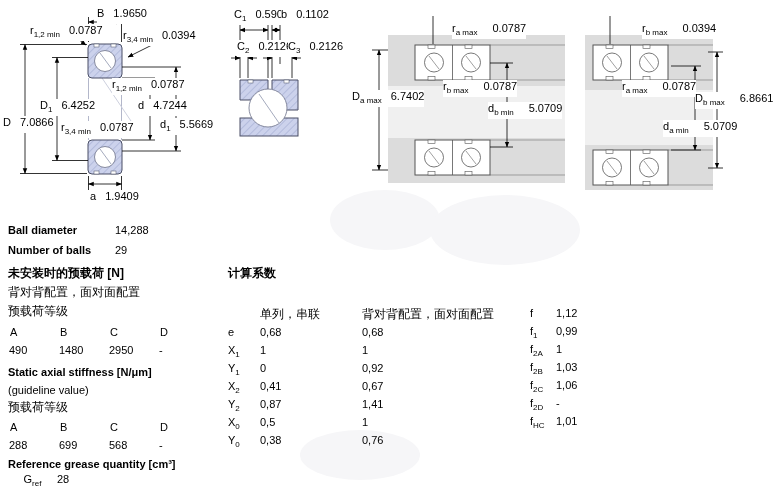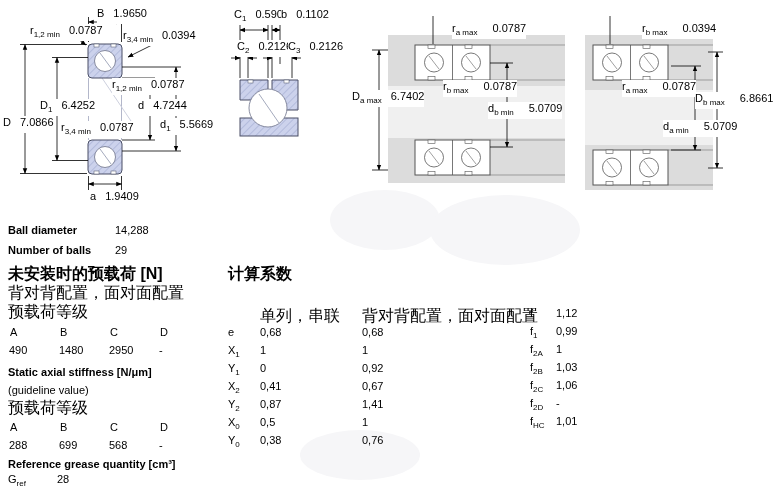--- a/index.html
+++ b/index.html
@@ -7,25 +7,25 @@
     position:relative; width:779px; height:494px; background:#ffffff;
     font-family:"Liberation Sans", sans-serif; font-size:11px; color:#000;
     overflow:hidden;
   }
   svg.diagram { position:absolute; }
   .lbl { position:absolute; white-space:nowrap; font-size:11px; color:#000; background:#fff; line-height:12px; }
   .lbl sub { font-size:8px; }
   .lbl .v { margin-left:9px; }
   .lbl .v2 { margin-left:15px; }
   .t { position:absolute; white-space:nowrap; font-size:11px; line-height:13px; }
-  .cn { font-size:16px; }
+  .cn { font-size:12px; }
   .b { font-weight:bold; }
   .t sub, .cell sub { font-size:8px; }
   .kv  { position:absolute; display:grid; grid-template-columns:107px auto; white-space:nowrap; }
-  .kvg { position:absolute; display:grid; grid-template-columns:49px auto; white-space:nowrap; }
+  .kvg { position:absolute; display:grid; grid-template-columns:49px auto; white-space:nowrap;text-align:center; }
   .grid4 { position:absolute; display:grid; grid-template-columns:50px 50px 50px 53px; }
   .gridm { position:absolute; display:grid; grid-template-columns:32px 102px auto; white-space:nowrap; }
   .gridr { position:absolute; display:grid; grid-template-columns:26px auto; white-space:nowrap; }
   .wm { position:absolute; background:#f6f6f8; border-radius:50%; }
 </style>
 </head>
 <body>
 
 <div class="page">
 

